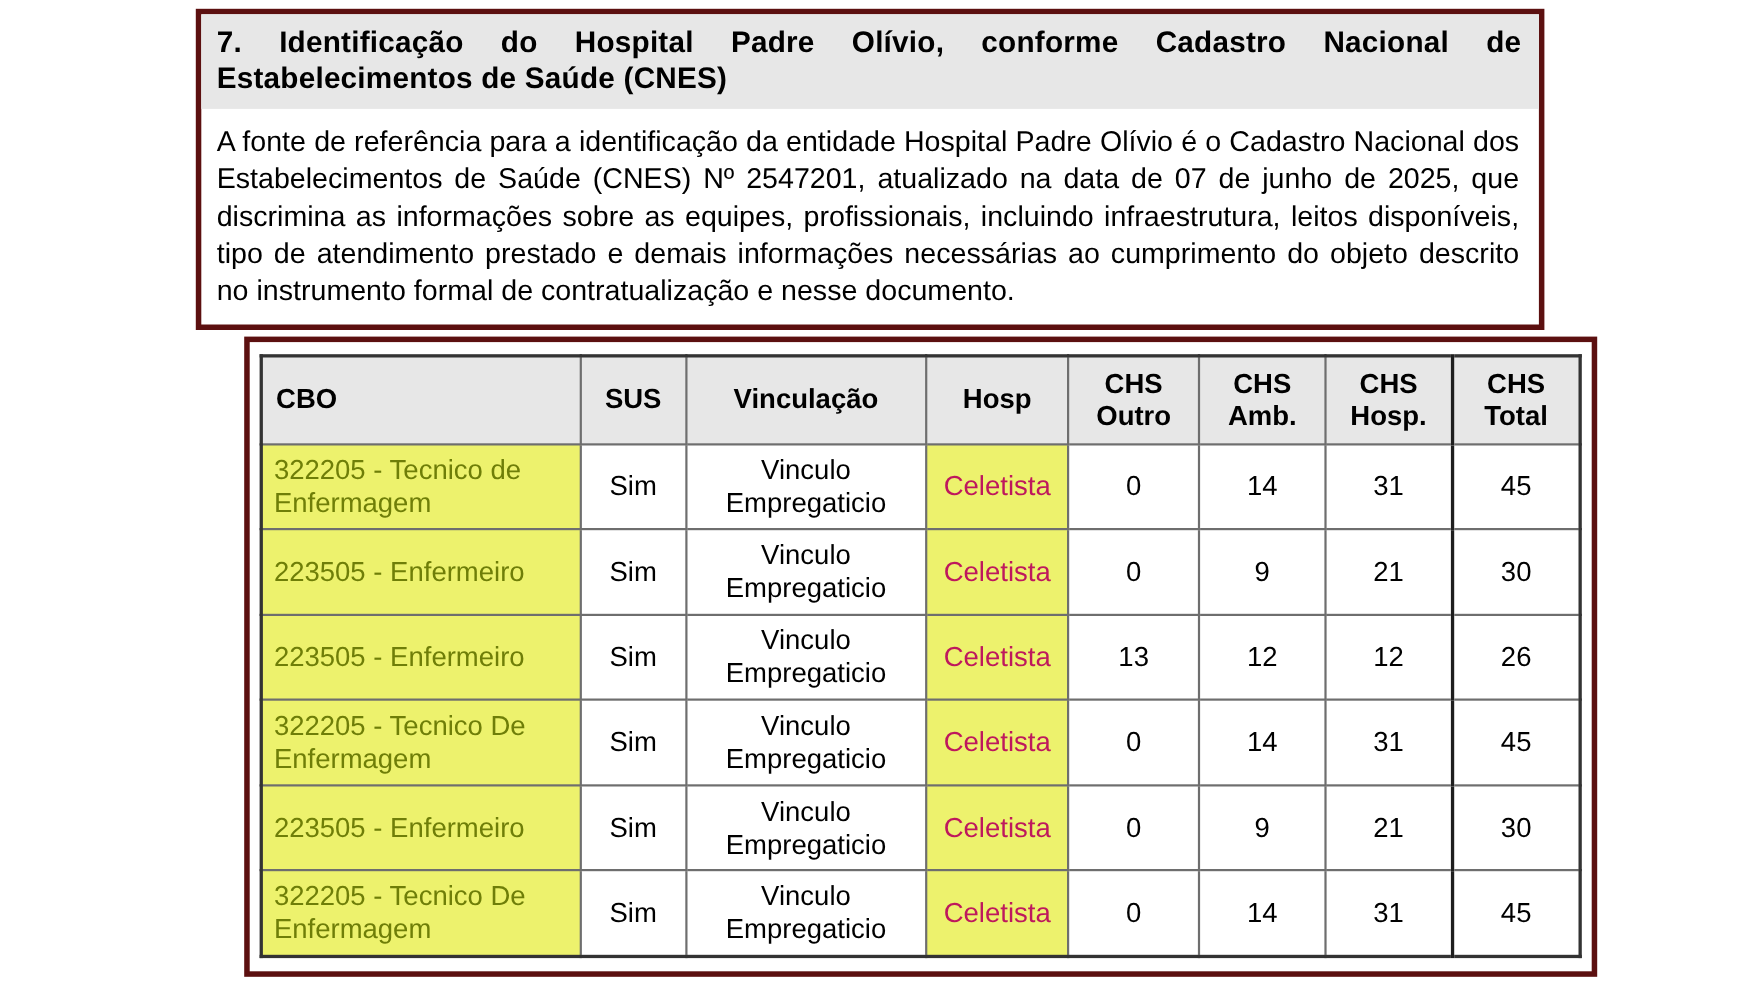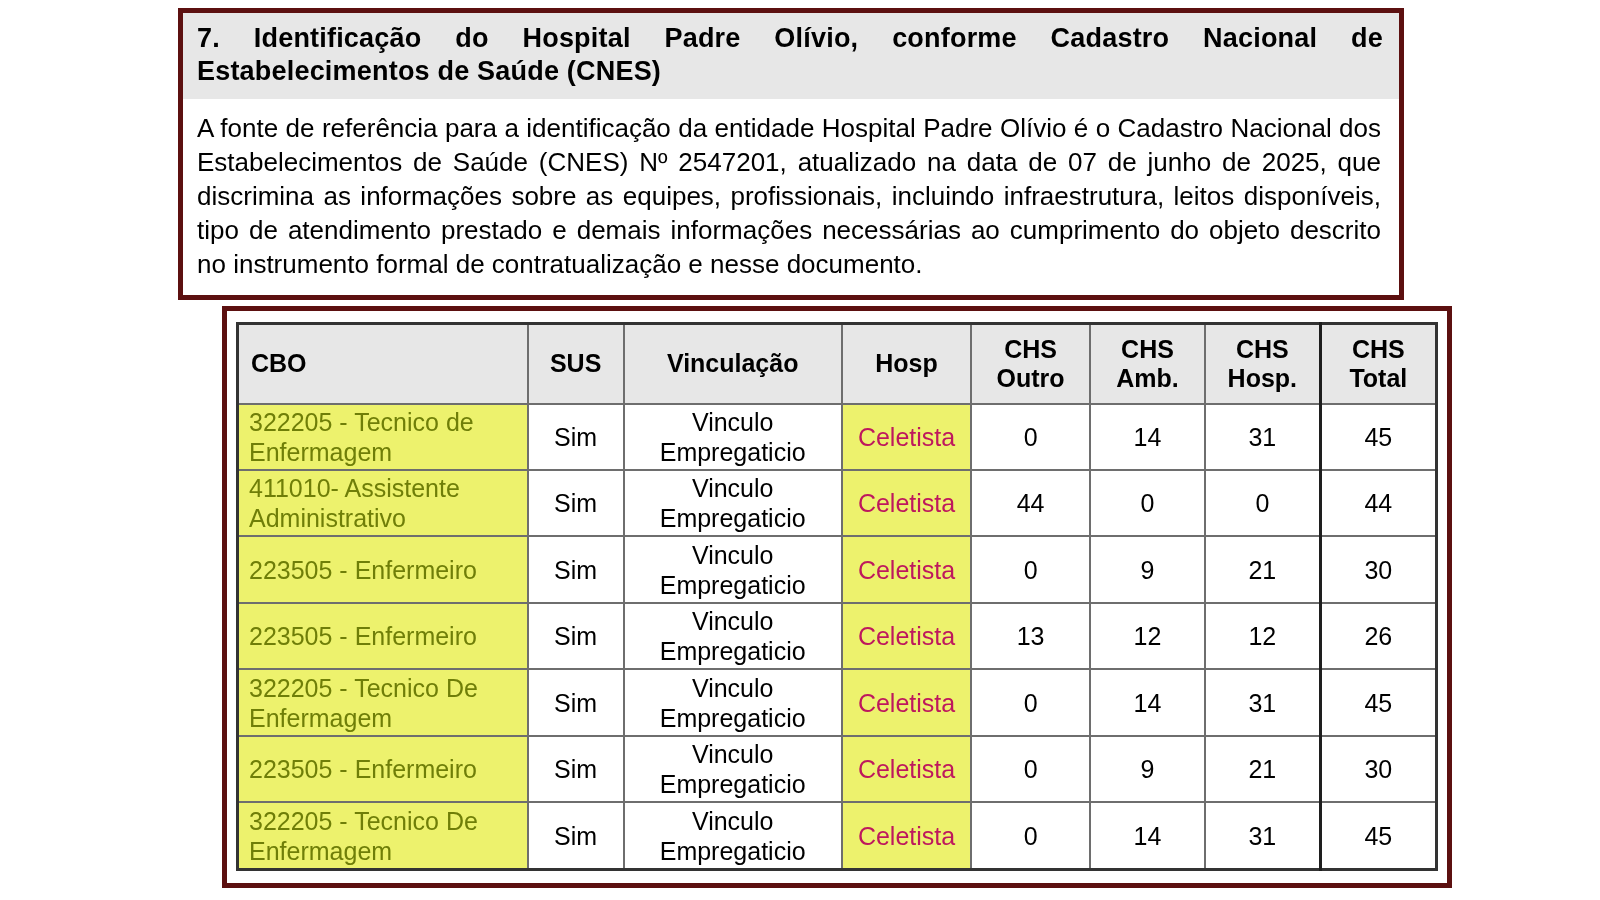--- a/index.html
+++ b/index.html
@@ -144,31 +144,20 @@
           <td>Sim</td>
           <td>Vinculo
 Empregaticio</td>
           <td class="tipo">Celetista</td>
           <td>0</td>
           <td>14</td>
           <td>31</td>
           <td class="col-total">45</td>
         </tr>
 
-        <tr>
-          <td class="cbo">411010- Assistente Administrativo</td>
-          <td>Sim</td>
-          <td>Vinculo
-Empregaticio</td>
-          <td class="tipo">Celetista</td>
-          <td>44</td>
-          <td>0</td>
-          <td>0</td>
-          <td class="col-total">44</td>
-        </tr>
 
         <tr>
           <td class="cbo">223505 - Enfermeiro</td>
           <td>Sim</td>
           <td>Vinculo
 Empregaticio</td>
           <td class="tipo">Celetista</td>
           <td>0</td>
           <td>9</td>
           <td>21</td>

